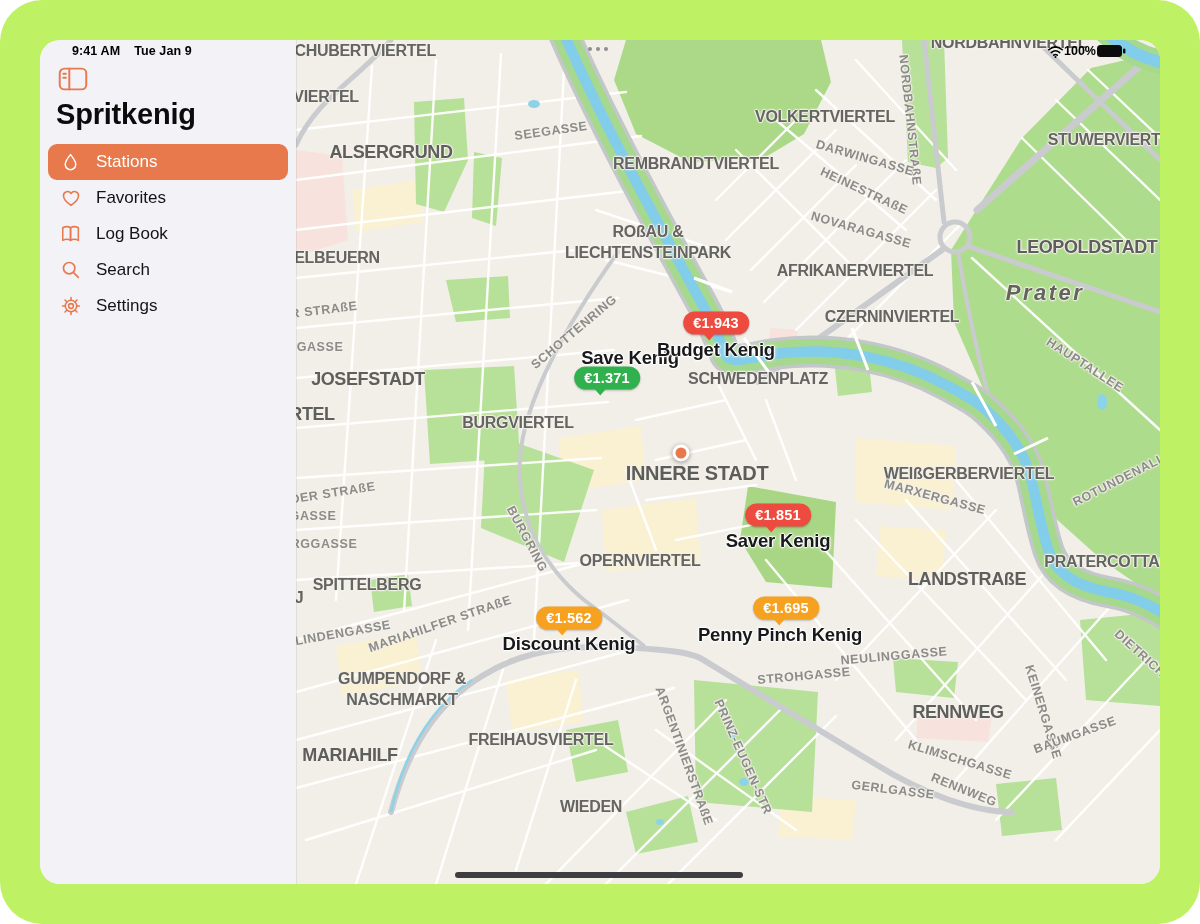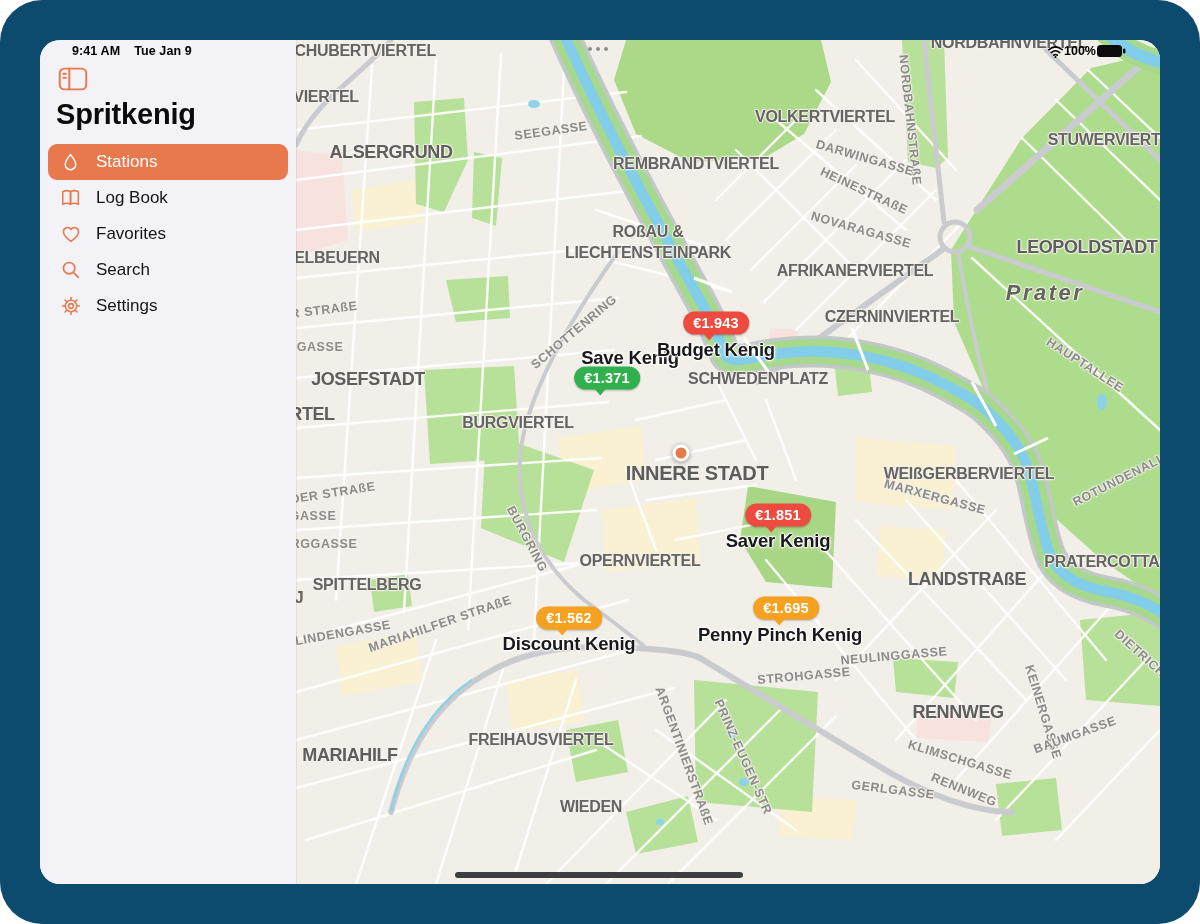--- a/index.html
+++ b/index.html
@@ -1,17 +1,17 @@
 <!DOCTYPE html>
 <html><head>
 <meta charset="utf-8">
 <style>
   html,body{margin:0;padding:0;background:#fff;}
   *{box-sizing:border-box;font-family:"Liberation Sans","DejaVu Sans",sans-serif;}
-  .device{position:relative;width:1200px;height:924px;background:#0c4a6e;border-radius:42px;overflow:hidden;}
+  .device{position:relative;width:1200px;height:924px;background:#bef264;border-radius:42px;overflow:hidden;}
   .screen{position:absolute;left:40px;top:40px;width:1120px;height:844px;border-radius:20px;overflow:hidden;background:#F2EFE9;}
 
   
   .status-left{position:absolute;left:32px;top:4px;z-index:30;display:flex;gap:14px;font-size:12.5px;font-weight:700;color:#000;letter-spacing:.1px;}
   .status-right{position:absolute;right:34px;top:4px;z-index:30;display:flex;align-items:center;font-size:12.5px;font-weight:700;color:#000;}
 
   
   .sidebar{position:absolute;left:0;top:0;width:256px;height:100%;background:#F3F2F7;z-index:10;box-shadow:1px 0 0 rgba(0,0,0,.07);}
   .toggle-btn{position:absolute;left:18px;top:26px;width:30px;height:26px;color:#E8794D;cursor:pointer;}
   .side-title{position:absolute;left:16px;top:58px;font-size:29px;font-weight:700;color:#0b0b0c;letter-spacing:-.2px;}
@@ -89,33 +89,33 @@
           <span class="icn">
             <svg width="21" height="21" viewBox="0 0 24 24" fill="none" stroke="currentColor" stroke-width="1.7" stroke-linejoin="round">
                 <path d="M12 3 C12 3 6 10.2 6 14.2 a6 6 0 0 0 12 0 C18 10.2 12 3 12 3 Z"></path>
               </svg>
           </span>
           <span>Stations</span>
         </div>
         <div class="side-item">
           <span class="icn">
             <svg width="22" height="22" viewBox="0 0 24 24" fill="none" stroke="currentColor" stroke-width="1.7" stroke-linejoin="round">
+                <path d="M12 20 C12 20 3.8 14.6 3.8 9.6 A4.4 4.4 0 0 1 12 7.2 A4.4 4.4 0 0 1 20.2 9.6 C20.2 14.6 12 20 12 20 Z"></path>
+              </svg>
+          </span>
+          <span>Favorites</span>
+        </div>
+        <div class="side-item">
+          <span class="icn">
+            <svg width="22" height="22" viewBox="0 0 24 24" fill="none" stroke="currentColor" stroke-width="1.7" stroke-linejoin="round">
                 <path d="M3 5.2 C6 3.6 9 3.6 11.5 5.2 L11.5 19 C9 17.4 6 17.4 3 19 Z"></path>
                 <path d="M11.5 5.2 C14 3.6 17 3.6 20 5.2 L20 19 C17 17.4 14 17.4 11.5 19 Z"></path>
               </svg>
           </span>
           <span>Log Book</span>
-        </div>
-        <div class="side-item">
-          <span class="icn">
-            <svg width="22" height="22" viewBox="0 0 24 24" fill="none" stroke="currentColor" stroke-width="1.7" stroke-linejoin="round">
-                <path d="M12 20 C12 20 3.8 14.6 3.8 9.6 A4.4 4.4 0 0 1 12 7.2 A4.4 4.4 0 0 1 20.2 9.6 C20.2 14.6 12 20 12 20 Z"></path>
-              </svg>
-          </span>
-          <span>Favorites</span>
         </div>
         <div class="side-item">
           <span class="icn">
             <svg width="22" height="22" viewBox="0 0 24 24" fill="none" stroke="currentColor" stroke-width="1.8" stroke-linecap="round">
                 <circle cx="10" cy="10" r="6.2"></circle>
                 <line x1="14.8" y1="14.8" x2="20" y2="20"></line>
               </svg>
           </span>
           <span>Search</span>
         </div>
@@ -269,20 +269,22 @@
           <div class="map-label street" style="left: 17px; top: 476px; --r: 0deg;">GASSE</div>
           <div class="map-label street" style="left: 28px; top: 504px; --r: 0deg;">RGGASSE</div>
           <div class="map-label street" style="left: 231px; top: 499px; --r: 62deg;">BURGRING</div>
           <div class="map-label area" style="left: 344px; top: 521px; --r: 0deg;">OPERNVIERTEL</div>
           <div class="map-label area" style="left: 71px; top: 545px; --r: 0deg;">SPITTELBERG</div>
           <div class="map-label district" style="left: 671px; top: 540px; --r: 0deg;">LANDSTRAßE</div>
           <div class="map-label area" style="left: 812px; top: 522px; --r: 0deg;">PRATERCOTTAG</div>
           <div class="map-label area" style="left: 3px; top: 558px; --r: 0deg;">J</div>
           <div class="map-label street" style="left: 47px; top: 593px; --r: -10deg;">LINDENGASSE</div>
           <div class="map-label street" style="left: 144px; top: 584px; --r: -19deg;">MARIAHILFER STRAßE</div>
+          <div class="map-label area" style="left: 106px; top: 650px; --r: 0deg;">GUMPENDORF &amp;
+NASCHMARKT</div>
           <div class="map-label district" style="left: 54px; top: 716px; --r: 0deg;">MARIAHILF</div>
           <div class="map-label area" style="left: 245px; top: 700px; --r: 0deg;">FREIHAUSVIERTEL</div>
           <div class="map-label area" style="left: 295px; top: 767px; --r: 0deg;">WIEDEN</div>
           <div class="map-label street" style="left: 388px; top: 716px; --r: 70deg;">ARGENTINIERSTRAßE</div>
           <div class="map-label street" style="left: 447px; top: 717px; --r: 66deg;">PRINZ-EUGEN-STR</div>
           <div class="map-label street" style="left: 508px; top: 636px; --r: -5deg;">STROHGASSE</div>
           <div class="map-label street" style="left: 598px; top: 616px; --r: -5deg;">NEULINGGASSE</div>
           <div class="map-label district" style="left: 662px; top: 673px; --r: 0deg;">RENNWEG</div>
           <div class="map-label street" style="left: 664px; top: 720px; --r: 17deg;">KLIMSCHGASSE</div>
           <div class="map-label street" style="left: 668px; top: 750px; --r: 22deg;">RENNWEG</div>

